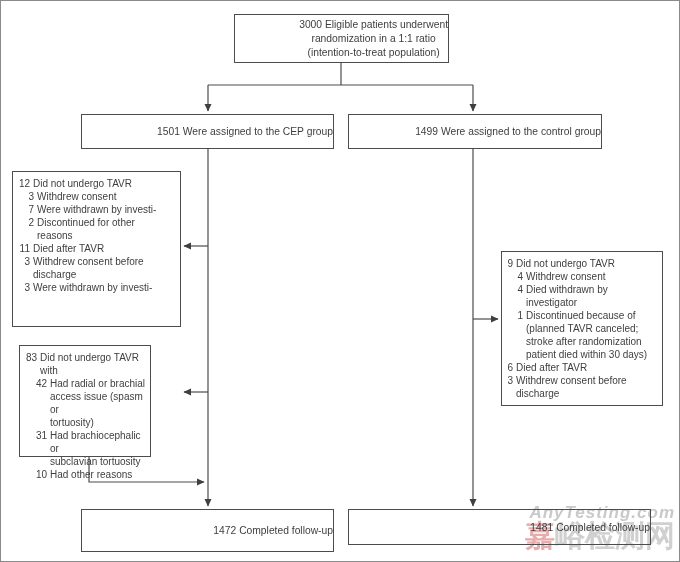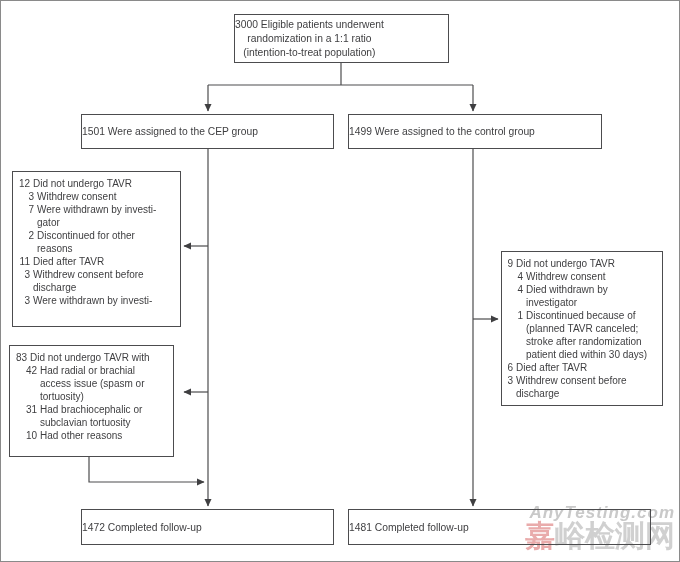--- a/index.html
+++ b/index.html
@@ -5,21 +5,21 @@
   html,body{margin:0;padding:0;background:#fff;}
   #canvas{
     position:relative;width:680px;height:562px;box-sizing:border-box;
     border:1px solid #8a8a8a;background:#fff;overflow:hidden;
     font-family:"Liberation Sans",sans-serif;color:#3e3e40;
   }
   .fbox{
     position:absolute;box-sizing:border-box;border:1.4px solid #4c4c4e;
     background:transparent;z-index:3;
   }
-  .center-box{display:flex;align-items:center;justify-content:flex-start;
+  .center-box{display:flex;align-items:center;justify-content:flex-end;
     font-size:10.3px;text-align:center;}
   .multi{white-space:pre-line;line-height:14px;padding-top:1px;}
   .excl{font-size:10px;line-height:13px;padding:5px 3px 20px 5px;}
   .excl .ln{display:flex;}
   .excl .num{flex:0 0 auto;width:12px;text-align:right;margin-right:3px;}
   .excl .l1{margin-left:10px;}
   #excl-left1 .l1 .num{width:6px;}
   #excl-right .num{width:6px;}
   #connectors{position:absolute;left:0;top:0;z-index:2;}
   #watermark{position:absolute;z-index:1;right:4px;bottom:10px;text-align:right;
@@ -76,24 +76,20 @@
       </div>
       <div class="ln l1">
         <span class="num">3</span>
         <span class="txt">Withdrew consent</span>
       </div>
       <div class="ln l1">
         <span class="num">7</span>
         <span class="txt">Were withdrawn by investi-</span>
       </div>
       <div class="ln l1">
-        <span class="num"></span>
-        <span class="txt">gator</span>
-      </div>
-      <div class="ln l1">
         <span class="num">2</span>
         <span class="txt">Discontinued for other</span>
       </div>
       <div class="ln l1">
         <span class="num"></span>
         <span class="txt">reasons</span>
       </div>
       <div class="ln l0">
         <span class="num">11</span>
         <span class="txt">Died after TAVR</span>
@@ -105,21 +101,21 @@
       <div class="ln l0">
         <span class="num"></span>
         <span class="txt">discharge</span>
       </div>
       <div class="ln l0">
         <span class="num">3</span>
         <span class="txt">Were withdrawn by investi-</span>
       </div>
     </div>
 
-  <div class="fbox excl" id="excl-left2" style="left:8px;top:344px;width:165px;height:112px;">
+  <div class="fbox excl" id="excl-left2" style="left:18px;top:344px;width:132px;height:112px;">
       <div class="ln l0">
         <span class="num">83</span>
         <span class="txt">Did not undergo TAVR with</span>
       </div>
       <div class="ln l1">
         <span class="num">42</span>
         <span class="txt">Had radial or brachial</span>
       </div>
       <div class="ln l1">
         <span class="num"></span>
@@ -183,21 +179,21 @@
       <div class="ln l0">
         <span class="num">3</span>
         <span class="txt">Withdrew consent before</span>
       </div>
       <div class="ln l0">
         <span class="num"></span>
         <span class="txt">discharge</span>
       </div>
     </div>
 
-  <div class="fbox center-box" style="left:80px;top:508px;width:253px;height:36px;">
+  <div class="fbox center-box" style="left:80px;top:508px;width:253px;height:43px;">
     <span>1472 Completed follow-up</span>
   </div>
 
   <div class="fbox center-box" style="left:347px;top:508px;width:303px;height:36px;">
     <span>1481 Completed follow-up</span>
   </div>
 
   <div id="watermark">
     <div id="wm-en">AnyTesting.com</div>
     <div id="wm-cn"><span class="first">嘉</span><span>峪检测网</span></div>

